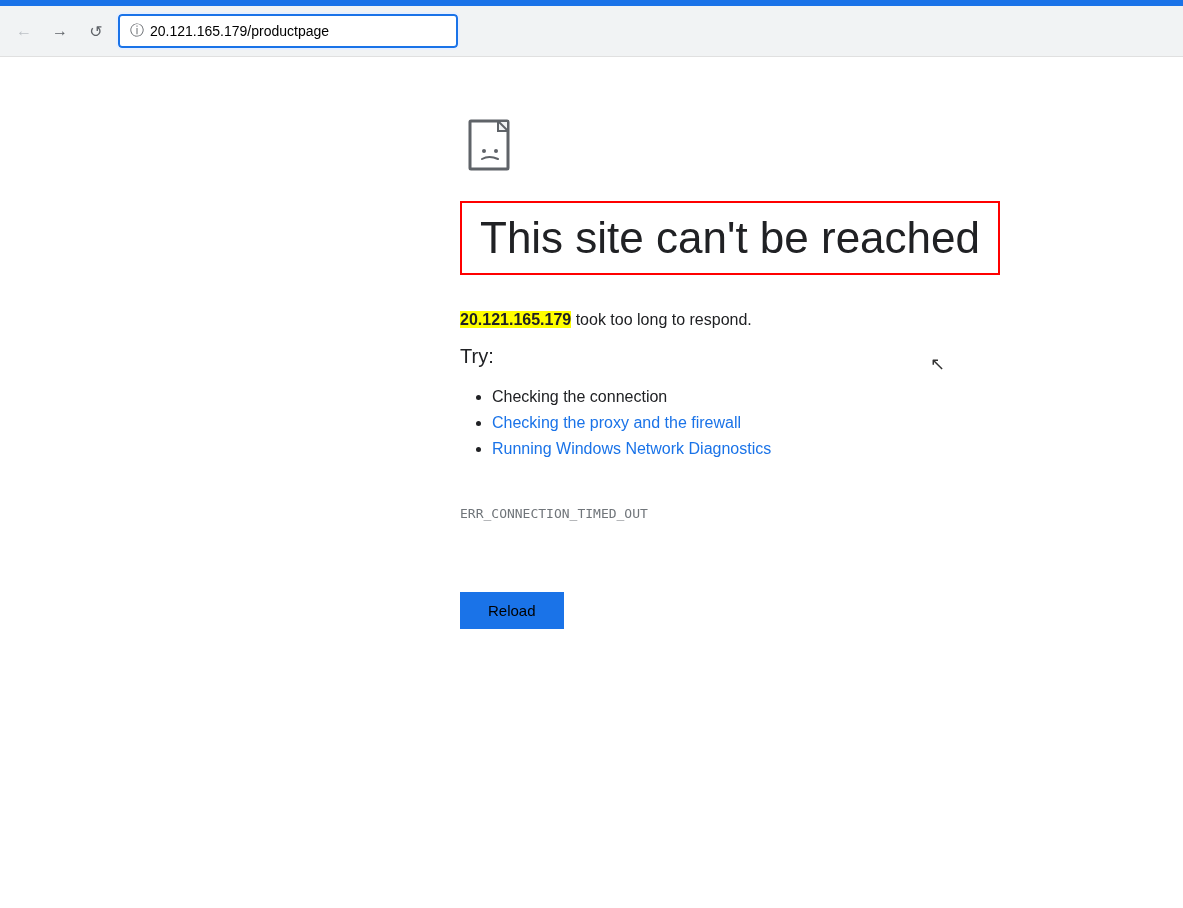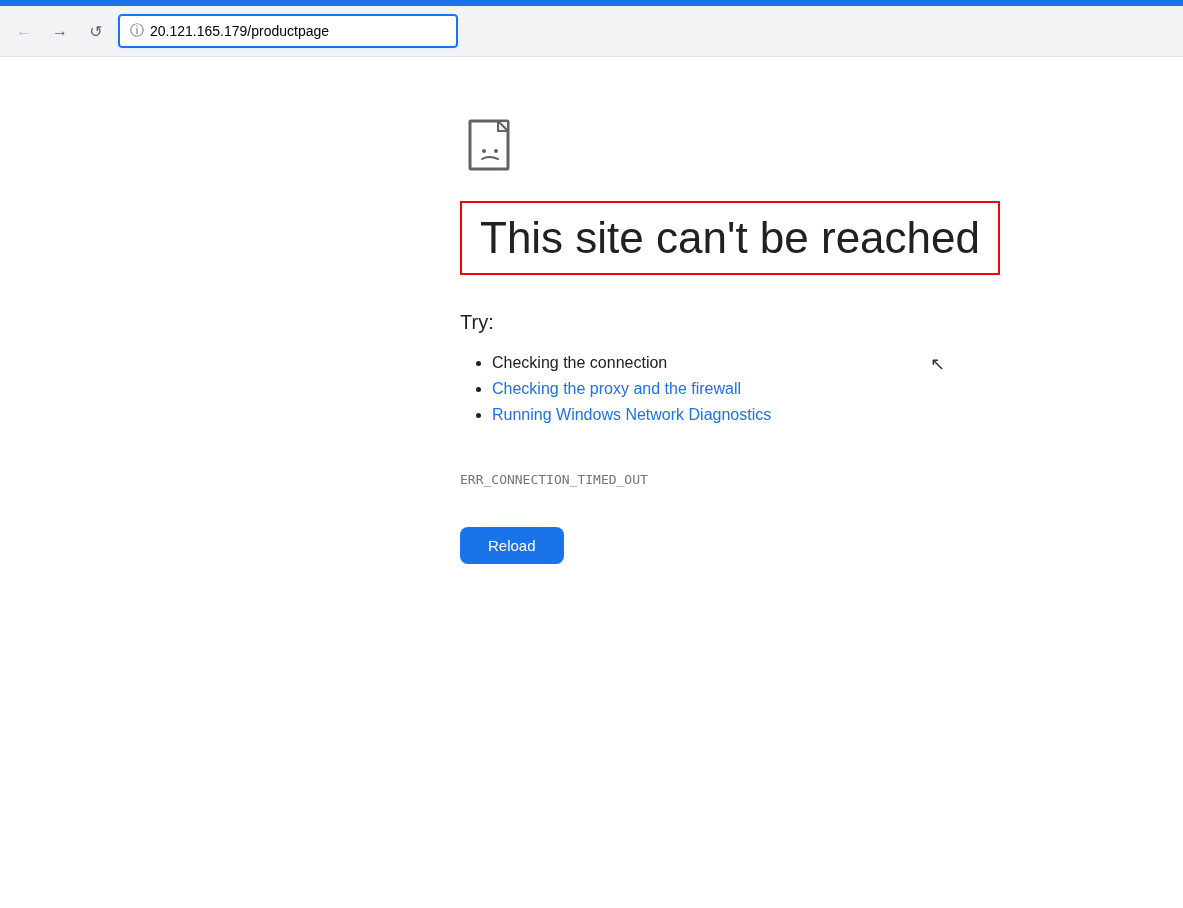--- a/index.html
+++ b/index.html
@@ -139,27 +139,28 @@
     .error-code {
       font-size: 13px;
       color: #70757a;
       margin-bottom: 40px;
       font-family: monospace;
       margin-top: 20px;
     }
 
     .reload-btn {
       background: #1a73e8;
-      color: #ffffff;
+      color: #000000;
       border: none;
-      border-radius: 8px;
+      border-radius: 0;
       padding: 10px 28px;
       font-size: 15px;
       cursor: pointer;
       font-family: Arial, sans-serif;
+      margin-top: 31px;
     }
 
     .cursor-indicator {
       position: absolute;
       top: 296px;
       left: 930px;
       font-size: 18px;
       color: #333;
       pointer-events: none;
     }
@@ -188,20 +189,23 @@
       <line x1="10" y1="4" x2="48" y2="4" stroke="#5f6368" stroke-width="2"></line>
       <polyline points="38,4 48,4 48,14 38,14 38,4" stroke="#5f6368" stroke-width="2" fill="#f1f3f4"></polyline>
       <line x1="38" y1="4" x2="48" y2="14" stroke="#5f6368" stroke-width="2"></line>
       <circle cx="24" cy="34" r="2" fill="#5f6368"></circle>
       <circle cx="36" cy="34" r="2" fill="#5f6368"></circle>
       <path d="M22 42 Q29 38 38 42" stroke="#5f6368" stroke-width="2" fill="none" stroke-linecap="round"></path>
     </svg>
 
     <h1 class="error-title">This site can't be reached</h1>
 
+    <p class="error-subtitle">
+      <span class="highlighted">20.121.165.179</span><span> took too long to respond.</span>
+    </p>
 
     <p class="try-label">Try:</p>
 
     <ul class="suggestions-list">
       <li>
         <span>Checking the connection</span>
       </li>
       <li>
         <a href="#">Checking the proxy and the firewall</a>
       </li>

